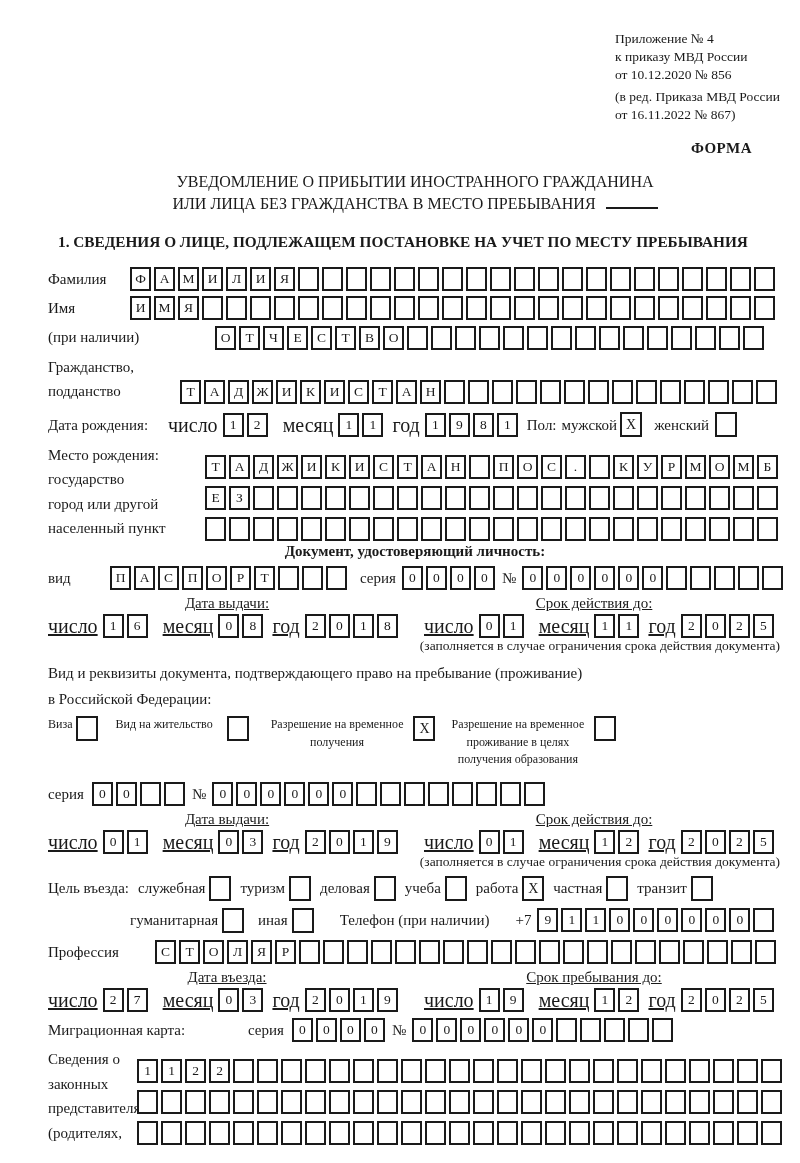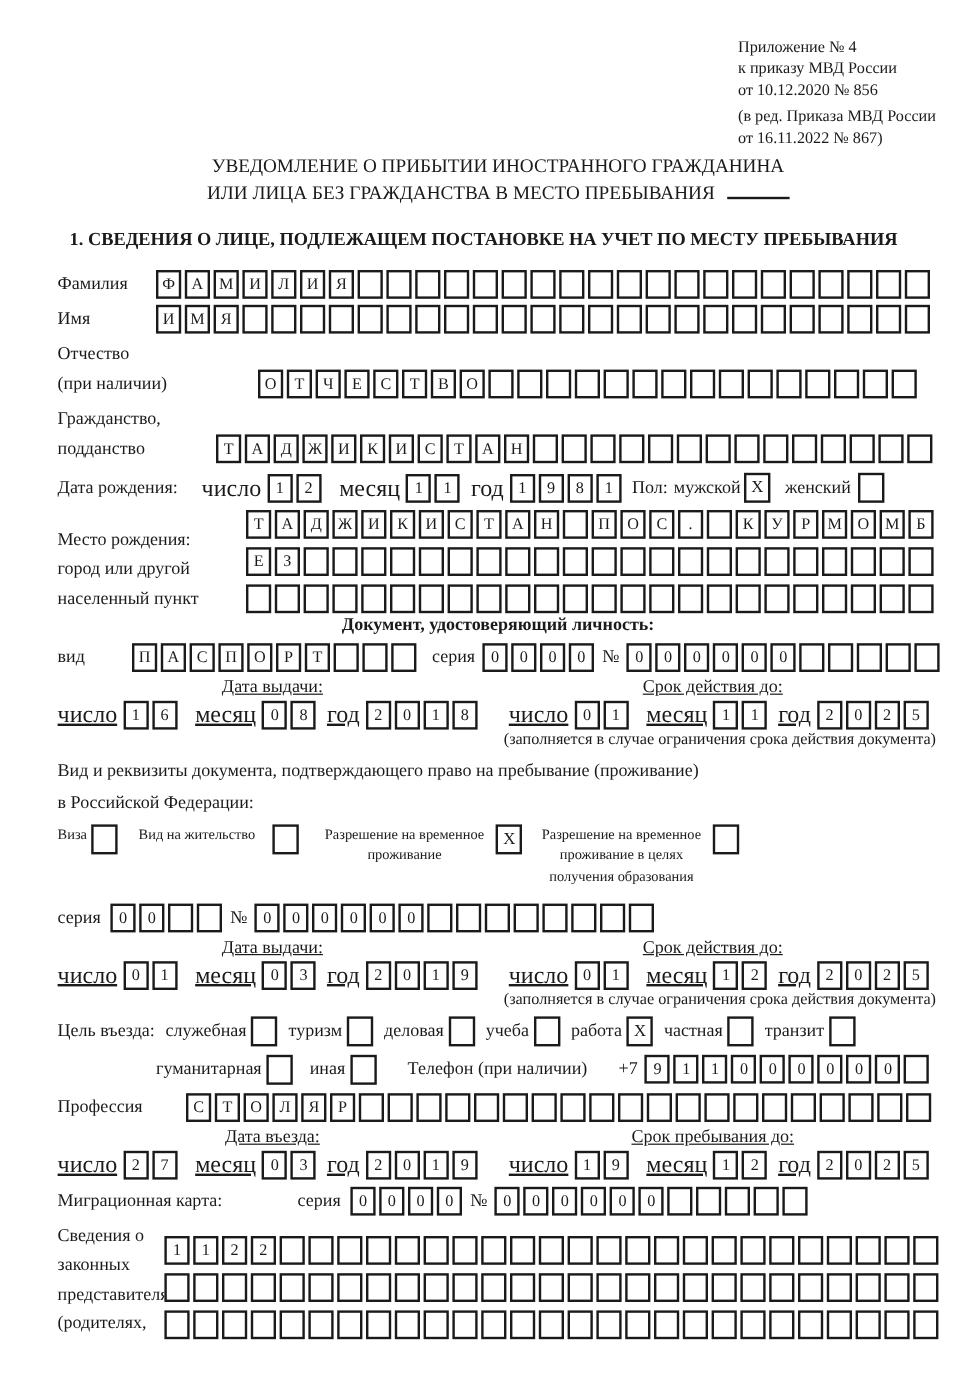--- a/index.html
+++ b/index.html
@@ -54,41 +54,41 @@
 <div class="page">
 
   <div class="appendix">
     <div>Приложение № 4</div>
     <div>к приказу МВД России</div>
     <div>от 10.12.2020 № 856</div>
     <div class="gap">(в ред. Приказа МВД России</div>
     <div>от 16.11.2022 № 867)</div>
   </div>
 
+  <div class="forma">ФОРМА</div>
 
   <div class="title">
     <div>УВЕДОМЛЕНИЕ О ПРИБЫТИИ ИНОСТРАННОГО ГРАЖДАНИНА</div>
     <div><span>ИЛИ ЛИЦА БЕЗ ГРАЖДАНСТВА В МЕСТО ПРЕБЫВАНИЯ</span><span class="blankline"></span></div>
   </div>
 
   <div class="section-heading">1. СВЕДЕНИЯ О ЛИЦЕ, ПОДЛЕЖАЩЕМ ПОСТАНОВКЕ НА УЧЕТ ПО МЕСТУ ПРЕБЫВАНИЯ</div>
 
   <div class="frow">
     <div class="flabel w82">Фамилия</div>
     <div class="cellrow"><span class="cell">Ф</span><span class="cell">А</span><span class="cell">М</span><span class="cell">И</span><span class="cell">Л</span><span class="cell">И</span><span class="cell">Я</span><span class="cell"></span><span class="cell"></span><span class="cell"></span><span class="cell"></span><span class="cell"></span><span class="cell"></span><span class="cell"></span><span class="cell"></span><span class="cell"></span><span class="cell"></span><span class="cell"></span><span class="cell"></span><span class="cell"></span><span class="cell"></span><span class="cell"></span><span class="cell"></span><span class="cell"></span><span class="cell"></span><span class="cell"></span><span class="cell"></span></div>
   </div>
 
   <div class="frow">
     <div class="flabel w82">Имя</div>
     <div class="cellrow"><span class="cell">И</span><span class="cell">М</span><span class="cell">Я</span><span class="cell"></span><span class="cell"></span><span class="cell"></span><span class="cell"></span><span class="cell"></span><span class="cell"></span><span class="cell"></span><span class="cell"></span><span class="cell"></span><span class="cell"></span><span class="cell"></span><span class="cell"></span><span class="cell"></span><span class="cell"></span><span class="cell"></span><span class="cell"></span><span class="cell"></span><span class="cell"></span><span class="cell"></span><span class="cell"></span><span class="cell"></span><span class="cell"></span><span class="cell"></span><span class="cell"></span></div>
   </div>
 
   <div class="frow">
     <div class="flabel w167 lblstack">
-      <div>Отчество</div>
       <div>(при наличии)</div>
     </div>
     <div class="cellrow"><span class="cell">О</span><span class="cell">Т</span><span class="cell">Ч</span><span class="cell">Е</span><span class="cell">С</span><span class="cell">Т</span><span class="cell">В</span><span class="cell">О</span><span class="cell"></span><span class="cell"></span><span class="cell"></span><span class="cell"></span><span class="cell"></span><span class="cell"></span><span class="cell"></span><span class="cell"></span><span class="cell"></span><span class="cell"></span><span class="cell"></span><span class="cell"></span><span class="cell"></span><span class="cell"></span><span class="cell"></span></div>
   </div>
 
   <div class="frow">
     <div class="flabel w132 lblstack">
       <div>Гражданство,</div>
       <div>подданство</div>
     </div>
@@ -106,20 +106,21 @@
     <span class="inlbl" style="margin-left:6px;">Пол:</span>
     <span class="inlbl" style="margin-left:5px;">мужской</span>
     <span class="checkbox" style="margin-left:3px;">X</span>
     <span class="inlbl" style="margin-left:12px;">женский</span>
     <span class="checkbox"></span>
   </div>
 
   <div class="frow" style="margin-top:6px;margin-bottom:2px;">
     <div class="flabel w157 lblstack">
       <div>Место рождения:</div>
+      <div>государство</div>
       <div>город или другой</div>
       <div>населенный пункт</div>
     </div>
     <div>
       <div class="cellrow mb"><span class="cell">Т</span><span class="cell">А</span><span class="cell">Д</span><span class="cell">Ж</span><span class="cell">И</span><span class="cell">К</span><span class="cell">И</span><span class="cell">С</span><span class="cell">Т</span><span class="cell">А</span><span class="cell">Н</span><span class="cell"></span><span class="cell">П</span><span class="cell">О</span><span class="cell">С</span><span class="cell">.</span><span class="cell"></span><span class="cell">К</span><span class="cell">У</span><span class="cell">Р</span><span class="cell">М</span><span class="cell">О</span><span class="cell">М</span><span class="cell">Б</span></div>
       <div class="cellrow mb"><span class="cell">Е</span><span class="cell">З</span><span class="cell"></span><span class="cell"></span><span class="cell"></span><span class="cell"></span><span class="cell"></span><span class="cell"></span><span class="cell"></span><span class="cell"></span><span class="cell"></span><span class="cell"></span><span class="cell"></span><span class="cell"></span><span class="cell"></span><span class="cell"></span><span class="cell"></span><span class="cell"></span><span class="cell"></span><span class="cell"></span><span class="cell"></span><span class="cell"></span><span class="cell"></span><span class="cell"></span></div>
       <div class="cellrow"><span class="cell"></span><span class="cell"></span><span class="cell"></span><span class="cell"></span><span class="cell"></span><span class="cell"></span><span class="cell"></span><span class="cell"></span><span class="cell"></span><span class="cell"></span><span class="cell"></span><span class="cell"></span><span class="cell"></span><span class="cell"></span><span class="cell"></span><span class="cell"></span><span class="cell"></span><span class="cell"></span><span class="cell"></span><span class="cell"></span><span class="cell"></span><span class="cell"></span><span class="cell"></span><span class="cell"></span></div>
     </div>
   </div>
 
@@ -170,21 +171,21 @@
       <span class="optlines">Виза</span>
       <span class="checkbox" style="margin-left:3px;"></span>
     </div>
     <div class="opt" style="margin-left:18px;">
       <span class="optlines">Вид на жительство</span>
       <span class="checkbox" style="margin-left:14px;"></span>
     </div>
     <div class="opt" style="margin-left:22px;">
       <span class="optlines">
         <div>Разрешение на временное</div>
-        <div>проживание</div>
+        <div>получения</div>
       </span>
       <span class="checkbox" style="margin-left:10px;">X</span>
     </div>
     <div class="opt" style="margin-left:16px;">
       <span class="optlines">
         <div>Разрешение на временное</div>
         <div>проживание в целях</div>
         <div>получения образования</div>
       </span>
       <span class="checkbox" style="margin-left:10px;"></span>

